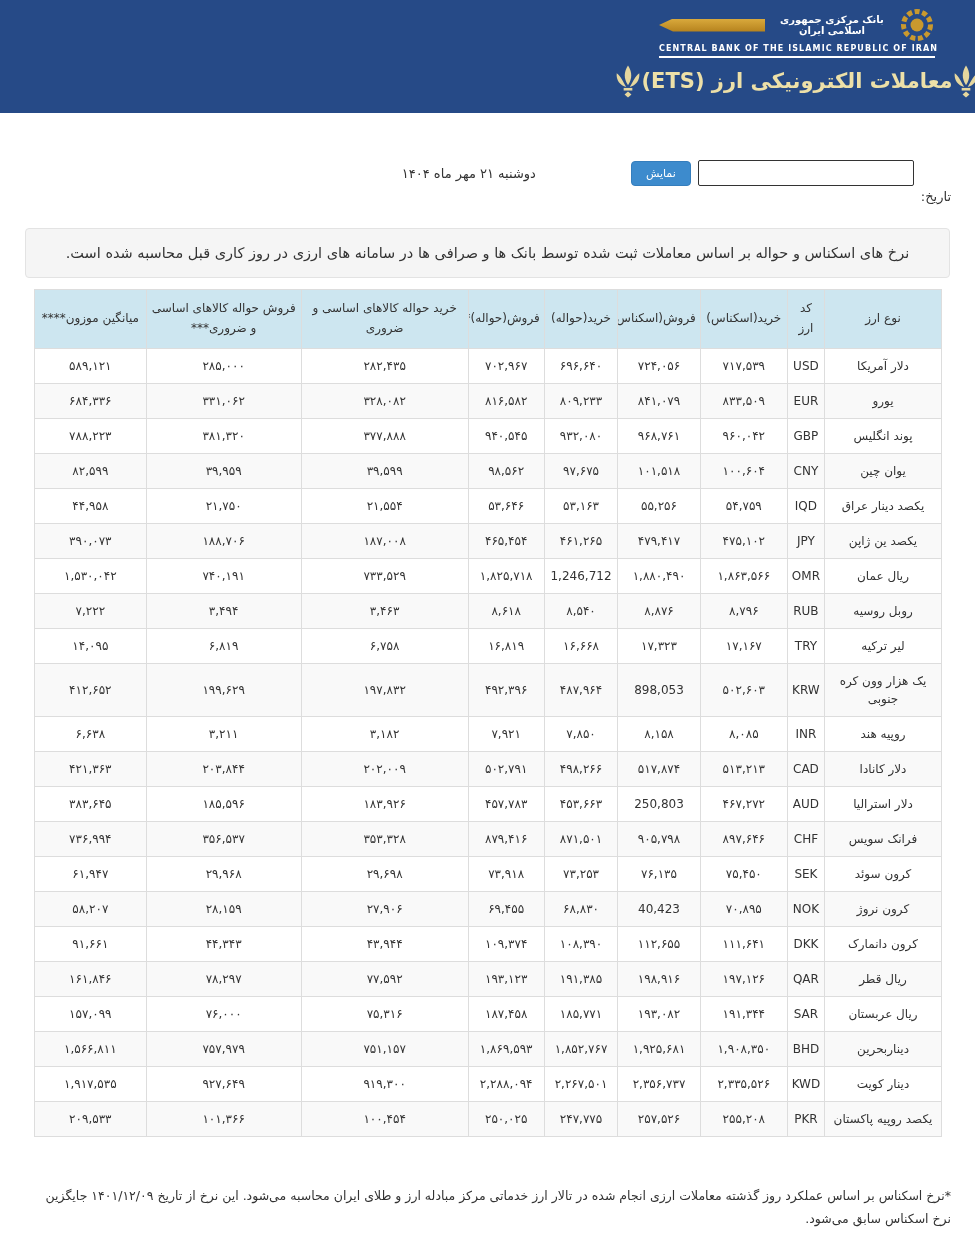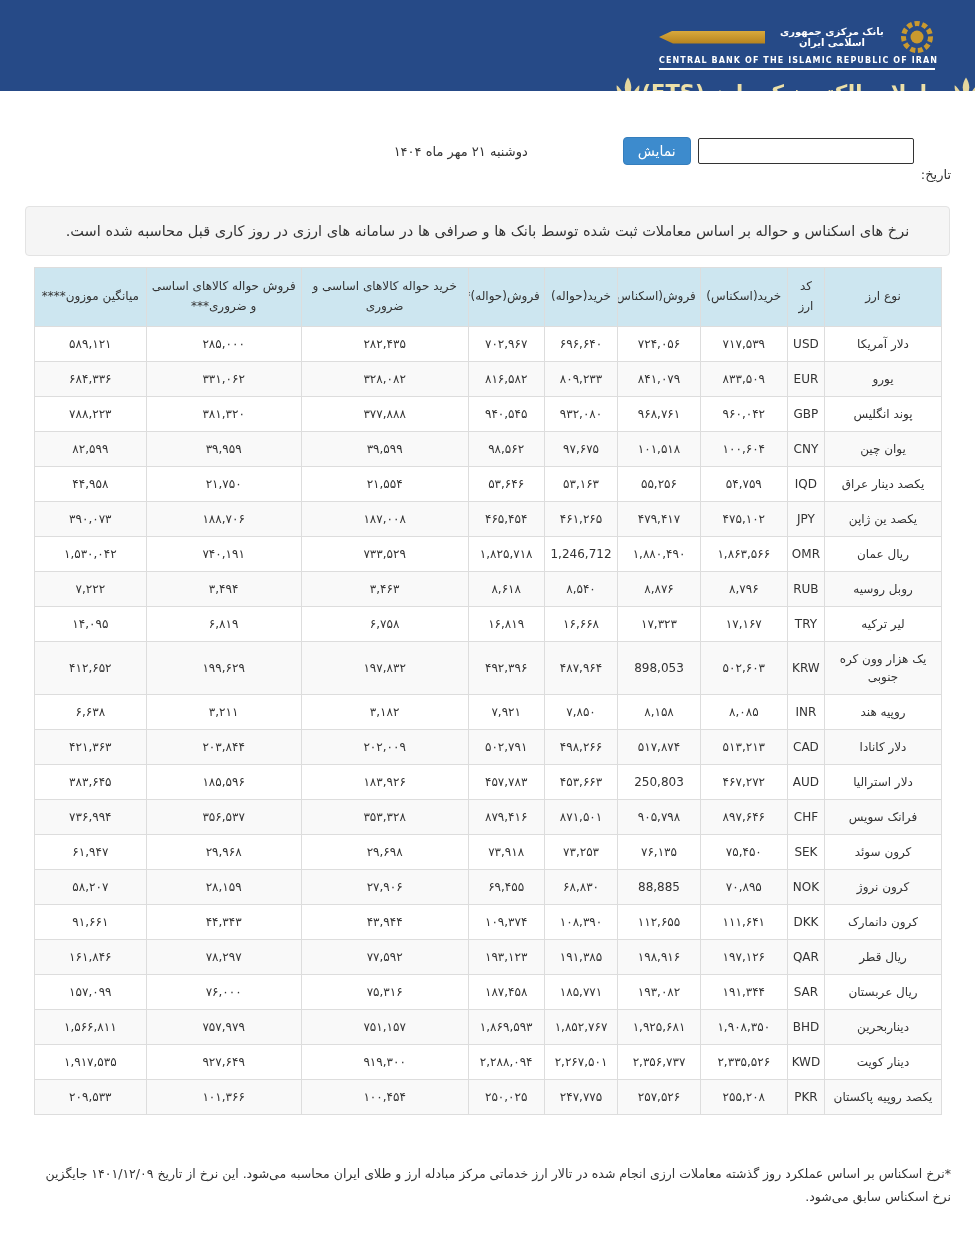--- a/index.html
+++ b/index.html
@@ -8,23 +8,23 @@
     width: 975px;
     min-height: 1256px;
     margin: 0 auto;
     direction: rtl;
     font-family: "DejaVu Sans", "Liberation Sans", sans-serif;
     color: #333;
   }
 
   
   .site-header {
-    height: 91px;
+    height: 113px;
     background: #264a87;
-    padding-top: 19px;
+    padding-top: 7px;
     overflow: hidden;
   }
   .logo-block {
     width: 276px;
     margin: 0 40px 0 auto;
     display: flex;
     flex-direction: column;
   }
   .logo-row {
     display: flex;
@@ -86,21 +86,21 @@
     border-radius: 2px;
     padding: 0 6px;
     font-family: inherit;
     font-size: 13px;
   }
   .show-button {
     background: #3d8bcd;
     border: 1px solid #357ebd;
     color: #fff;
     font-family: inherit;
-    font-size: 14px;
+    font-size: 11px;
     padding: 5px 14px;
     border-radius: 4px;
     cursor: pointer;
   }
   .current-date { margin-inline-start: 88px; color: #333; }
 
   
   .desc-box {
     margin: 14px 25px 0;
     background: #f5f5f5;
@@ -384,21 +384,21 @@
         <td>۷۳,۲۵۳</td>
         <td>۷۳,۹۱۸</td>
         <td>۲۹,۶۹۸</td>
         <td>۲۹,۹۶۸</td>
         <td>۶۱,۹۴۷</td>
       </tr>
       <tr>
         <td>کرون نروژ</td>
         <td>NOK</td>
         <td>۷۰,۸۹۵</td>
-        <td>88,885</td>
+        <td>40,423</td>
         <td>۶۸,۸۳۰</td>
         <td>۶۹,۴۵۵</td>
         <td>۲۷,۹۰۶</td>
         <td>۲۸,۱۵۹</td>
         <td>۵۸,۲۰۷</td>
       </tr>
       <tr>
         <td>کرون دانمارک</td>
         <td>DKK</td>
         <td>۱۱۱,۶۴۱</td>

